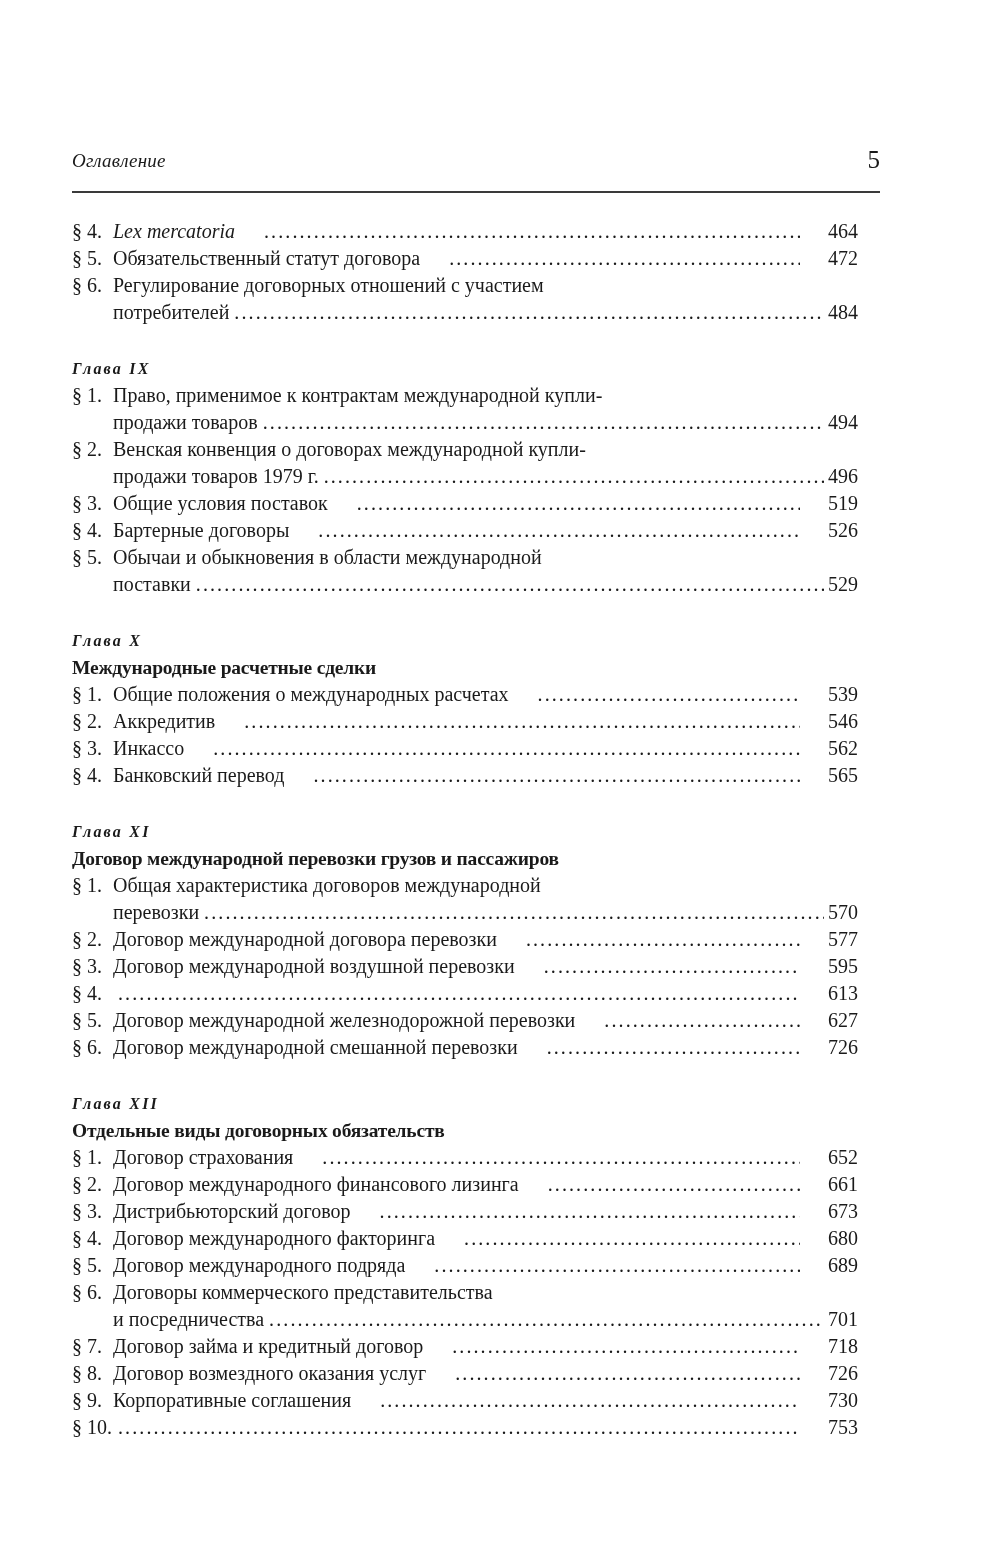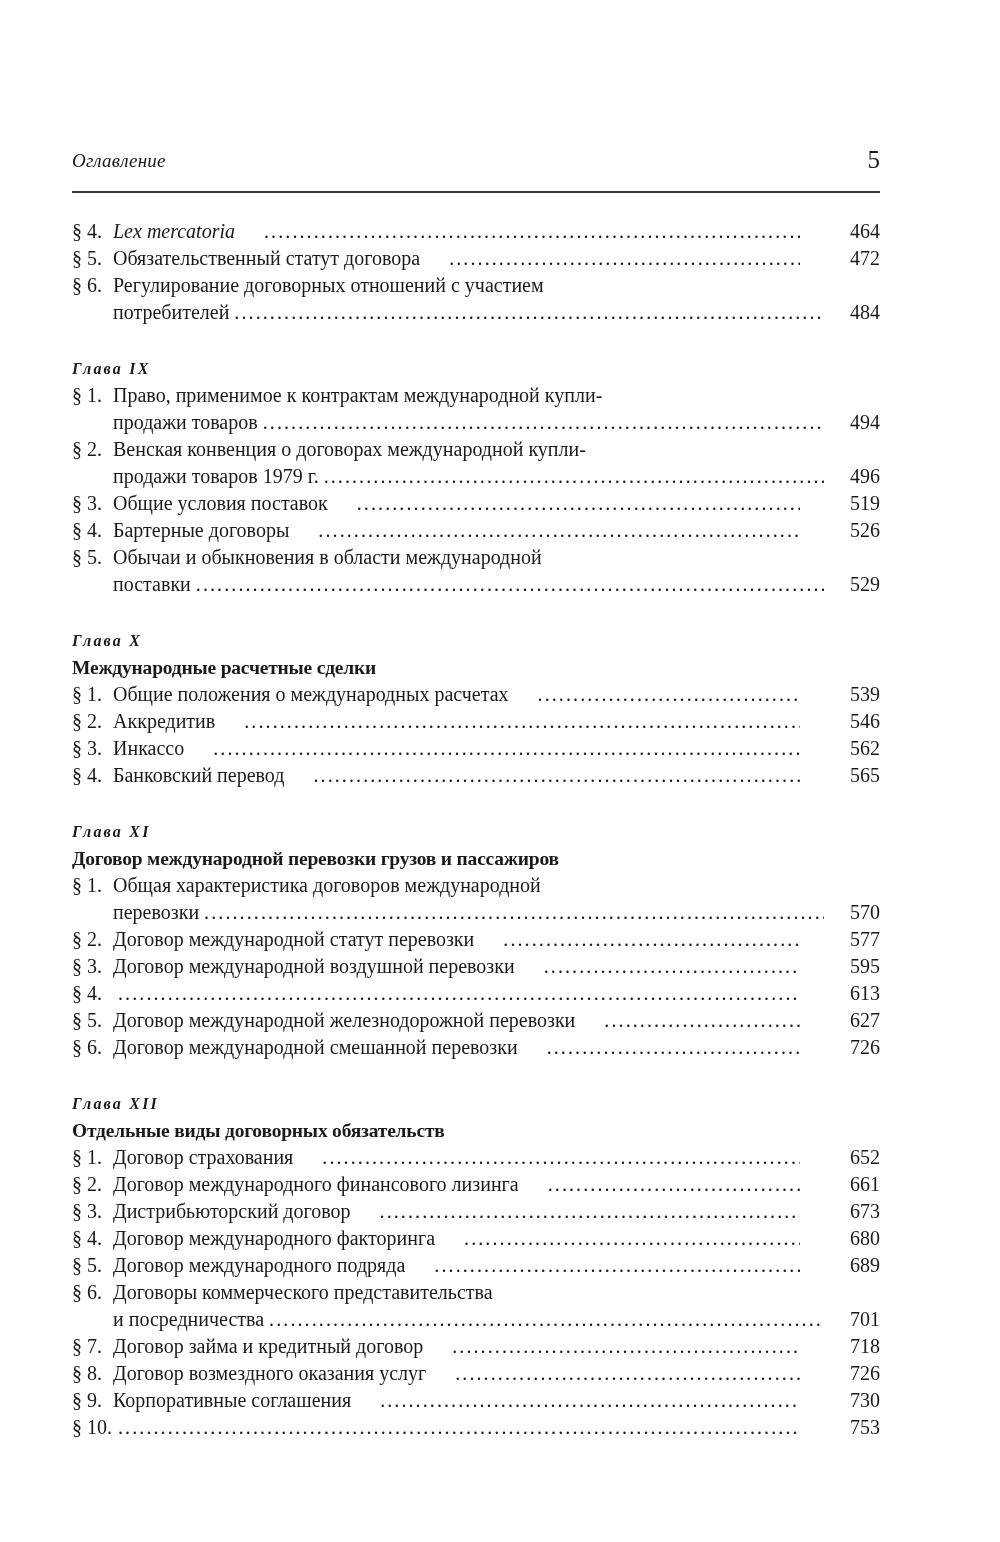--- a/index.html
+++ b/index.html
@@ -132,21 +132,21 @@
     color: #1a1a1a;
     font-size: 20px;
     letter-spacing: 2.1px;
   }
   .leader.hidden {
     visibility: hidden;
   }
   .folio {
     flex: 0 0 auto;
     width: 52px;
-    text-align: right;
+    text-align: left;
     font-size: 20px;
     white-space: nowrap;
   }
   
   .entry-cont {
     display: flex;
     align-items: baseline;
     width: 100%;
   }
 </style>
@@ -307,21 +307,21 @@
             </div>
             <div class="entry-cont">
               <span class="entry-text">перевозки</span>
               <span class="leader">...........................................................................................................................................................</span>
               <span class="folio">570</span>
             </div>
           </li>
           <li class="entry">
             <span class="entry-marker">§ 2.</span>
             <div class="entry-line">
-              <span class="entry-text">Договор международной статут перевозки</span>
+              <span class="entry-text">Договор международной договора перевозки</span>
               <span class="leader">...........................................................................................................................................................</span>
               <span class="folio">577</span>
             </div>
           </li>
           <li class="entry">
             <span class="entry-marker">§ 3.</span>
             <div class="entry-line">
               <span class="entry-text">Договор международной воздушной перевозки</span>
               <span class="leader">...........................................................................................................................................................</span>
               <span class="folio">595</span>

